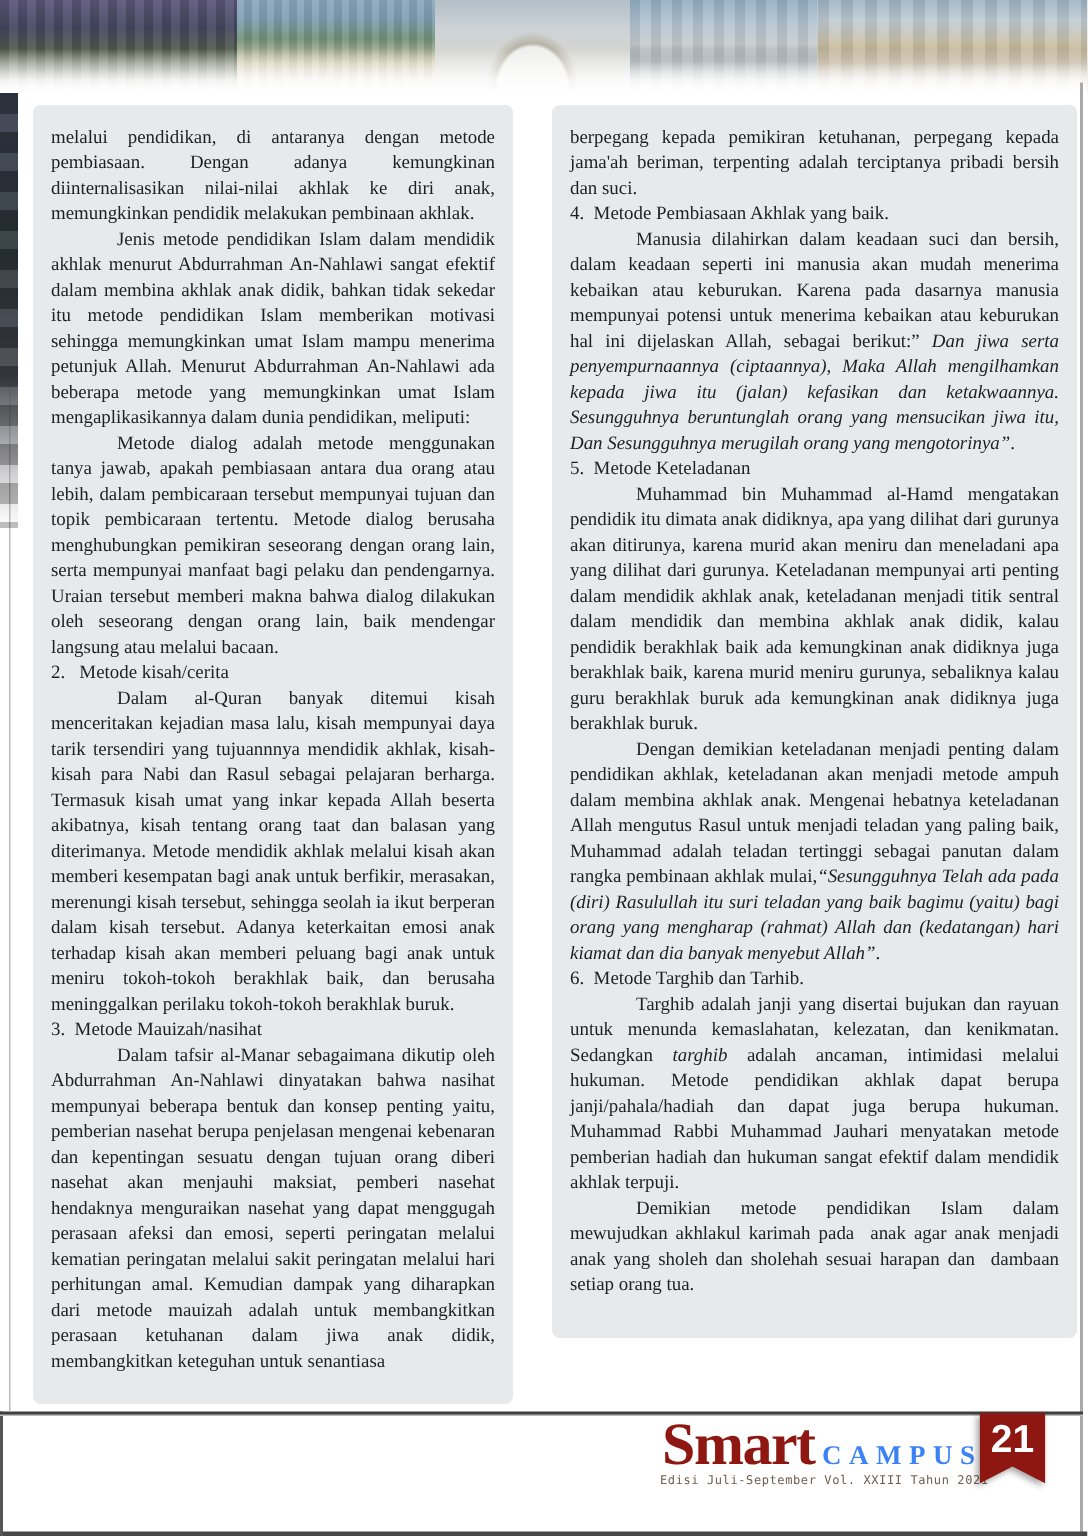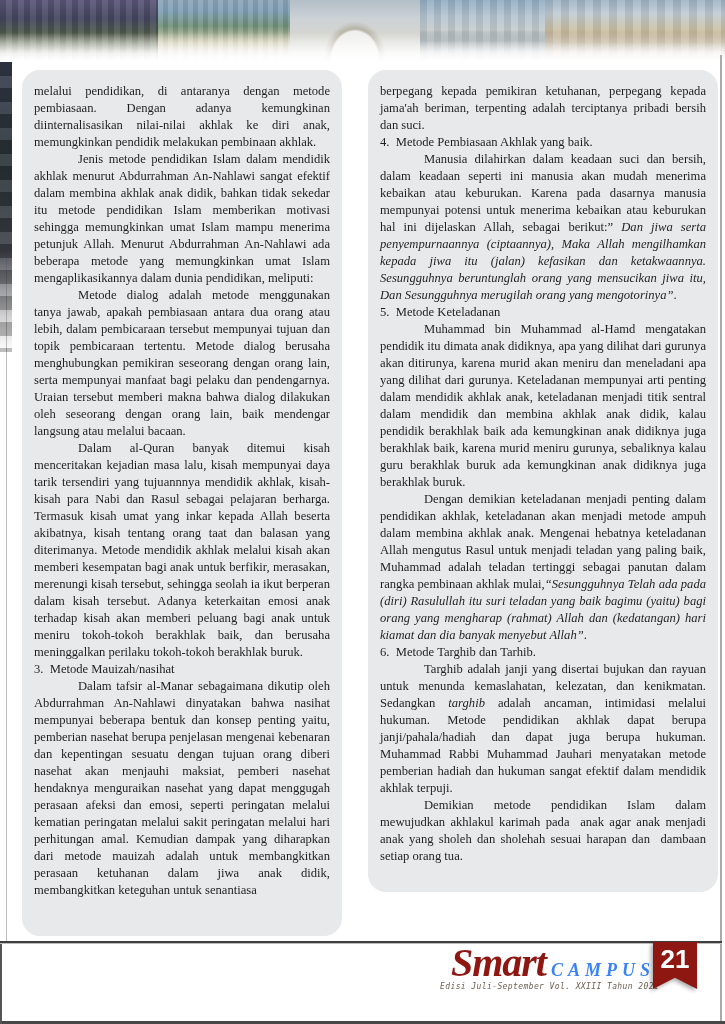--- a/index.html
+++ b/index.html
@@ -43,34 +43,34 @@
       linear-gradient(180deg,#3c4154 0%,#2f3a3d 35%,#45474f 65%, rgba(120,120,125,0.35) 88%, rgba(255,255,255,0) 100%);
     z-index:3;
   }
   .left-edge-line{position:absolute;left:6px;top:62px;width:1px;height:879px;background:#bcbcbc;z-index:2;}
   .right-edge-line{position:absolute;left:720px;top:55px;width:2px;height:967px;background:#aaaaaa;}
   .bottom-edge-line{position:absolute;left:0;top:1021px;width:725px;height:3px;background:#474747;}
   .bottom-left-edge{position:absolute;left:0;top:941px;width:2px;height:83px;background:#555555;}
 
   
   .panel{
-    position:absolute;background:#e8e9eb;border-radius:18px;
+    position:absolute;background:#e8e9eb;border-radius:5px;
     color:#1f1f1f;text-align:justify;
     font-size:12.6px;line-height:17px;
     padding:13px 12px 10px 12px;box-sizing:border-box;overflow:hidden;
   }
   .panel-left{left:22px;top:70px;width:320px;height:866px;}
   .panel-right{left:368px;top:70px;width:350px;height:822px;}
   .para,.list-heading{margin:0;white-space:pre-wrap;}
   .indent{text-indent:44px;}
   .italic{font-style:italic;}
 
   
   .footer-rule{position:absolute;left:0;top:941px;width:722px;height:2px;background:#3f3f3f;border-bottom:1px solid #bdbdbd;}
-  .footer-logo{position:absolute;left:440px;top:946px;width:215px;height:50px;font-style:italic;}
+  .footer-logo{position:absolute;left:440px;top:946px;width:215px;height:50px;}
   .logo-line{display:flex;align-items:baseline;justify-content:flex-end;white-space:nowrap;}
   .logo-smart{
     font-family:"Liberation Serif", serif;font-weight:bold;
     font-size:40px;line-height:34px;color:#8e1712;letter-spacing:-1px;
   }
   .logo-campus{
     font-family:"Liberation Serif", serif;font-weight:bold;
     font-size:18px;color:#3b82f6;letter-spacing:5px;margin-left:5px;
   }
   .logo-edition{
@@ -103,20 +103,21 @@
 <div class="left-photo-sliver"></div>
 <div class="left-edge-line"></div>
 <div class="right-edge-line"></div>
 <div class="bottom-edge-line"></div>
 <div class="bottom-left-edge"></div>
 
 <div class="panel panel-left" id="left-column">
     <p class="para"><span>melalui pendidikan, di antaranya dengan metode pembiasaan. Dengan adanya kemungkinan diinternalisasikan nilai-nilai akhlak ke diri anak, memungkinkan pendidik melakukan pembinaan akhlak.</span></p>
     <p class="para indent"><span>Jenis metode pendidikan Islam dalam mendidik akhlak menurut Abdurrahman An-Nahlawi sangat efektif dalam membina akhlak anak didik, bahkan tidak sekedar itu metode pendidikan Islam memberikan motivasi sehingga memungkinkan umat Islam mampu menerima petunjuk Allah. Menurut Abdurrahman An-Nahlawi ada beberapa metode yang memungkinkan umat Islam  mengaplikasikannya dalam dunia pendidikan, meliputi:</span></p>
     <p class="para indent"><span>Metode dialog adalah metode menggunakan tanya jawab, apakah pembiasaan antara dua orang atau lebih, dalam pembicaraan tersebut mempunyai tujuan dan topik pembicaraan tertentu. Metode dialog berusaha menghubungkan pemikiran seseorang dengan orang lain, serta mempunyai manfaat bagi pelaku dan pendengarnya. Uraian tersebut memberi makna bahwa dialog dilakukan oleh seseorang dengan orang lain, baik mendengar langsung atau melalui bacaan.</span></p>
+    <p class="list-heading"><span>2.   Metode kisah/cerita</span></p>
     <p class="para indent"><span>Dalam al-Quran banyak ditemui kisah menceritakan kejadian masa lalu, kisah mempunyai daya tarik tersendiri yang tujuannnya mendidik akhlak, kisah-kisah para Nabi dan Rasul sebagai pelajaran berharga. Termasuk kisah umat yang inkar kepada Allah beserta akibatnya, kisah tentang orang taat dan balasan yang diterimanya. Metode mendidik akhlak melalui kisah akan memberi kesempatan bagi anak untuk berfikir, merasakan, merenungi kisah tersebut, sehingga seolah ia ikut berperan dalam kisah tersebut. Adanya keterkaitan emosi anak terhadap kisah akan memberi peluang bagi anak untuk meniru tokoh-tokoh berakhlak baik, dan berusaha meninggalkan perilaku tokoh-tokoh berakhlak buruk.</span></p>
     <p class="list-heading"><span>3.  Metode Mauizah/nasihat</span></p>
     <p class="para indent"><span>Dalam tafsir al-Manar sebagaimana dikutip oleh Abdurrahman An-Nahlawi dinyatakan bahwa nasihat mempunyai beberapa bentuk dan konsep penting yaitu, pemberian nasehat berupa penjelasan mengenai kebenaran dan kepentingan sesuatu dengan tujuan orang diberi nasehat akan menjauhi maksiat, pemberi nasehat hendaknya menguraikan nasehat yang dapat menggugah perasaan afeksi dan emosi, seperti peringatan melalui kematian peringatan melalui sakit peringatan melalui hari perhitungan amal. Kemudian dampak yang diharapkan dari metode mauizah adalah untuk membangkitkan perasaan ketuhanan dalam jiwa anak didik, membangkitkan keteguhan untuk senantiasa</span></p>
   </div>
 <div class="panel panel-right" id="right-column">
     <p class="para"><span>berpegang kepada pemikiran ketuhanan, perpegang kepada jama'ah beriman, terpenting adalah terciptanya pribadi bersih dan suci.</span></p>
     <p class="list-heading"><span>4.  Metode Pembiasaan Akhlak yang baik.</span></p>
     <p class="para indent"><span>Manusia dilahirkan dalam keadaan suci dan bersih, dalam keadaan seperti ini manusia akan mudah menerima kebaikan atau keburukan. Karena pada dasarnya manusia mempunyai potensi untuk menerima kebaikan atau keburukan hal ini dijelaskan Allah, sebagai berikut:” </span><span class="italic">Dan jiwa serta penyempurnaannya (ciptaannya), Maka Allah mengilhamkan kepada jiwa itu (jalan) kefasikan dan ketakwaannya. Sesungguhnya beruntunglah orang yang mensucikan jiwa itu, Dan Sesungguhnya merugilah orang yang mengotorinya”</span><span>.</span></p>
     <p class="list-heading"><span>5.  Metode Keteladanan</span></p>
     <p class="para indent"><span>Muhammad bin Muhammad al-Hamd mengatakan pendidik itu dimata anak didiknya, apa yang dilihat dari gurunya akan ditirunya, karena murid akan meniru dan meneladani apa yang dilihat dari gurunya. Keteladanan mempunyai arti penting dalam mendidik akhlak anak, keteladanan menjadi titik sentral dalam mendidik dan membina akhlak anak didik, kalau pendidik berakhlak baik ada kemungkinan anak didiknya juga berakhlak baik, karena murid meniru gurunya, sebaliknya kalau guru berakhlak buruk ada kemungkinan anak didiknya juga berakhlak buruk.</span></p>

